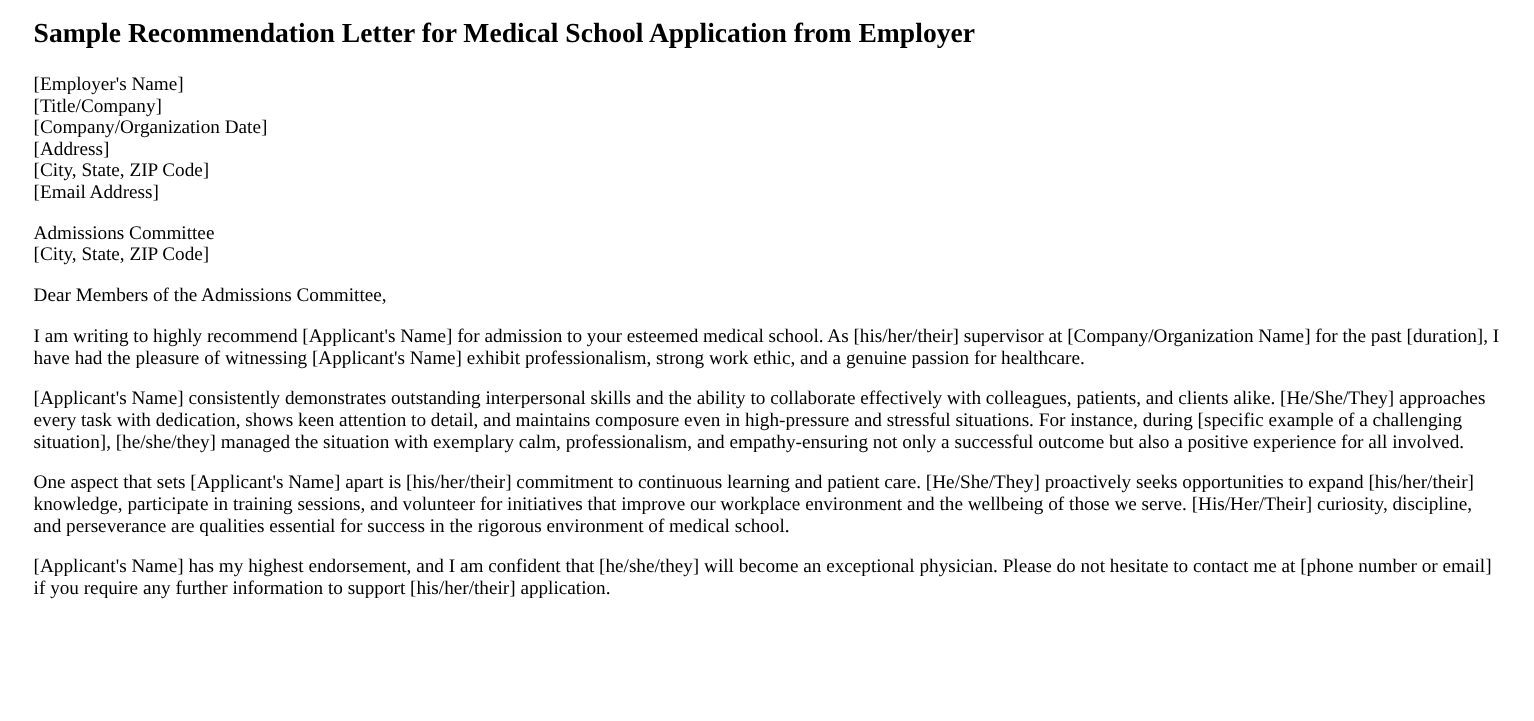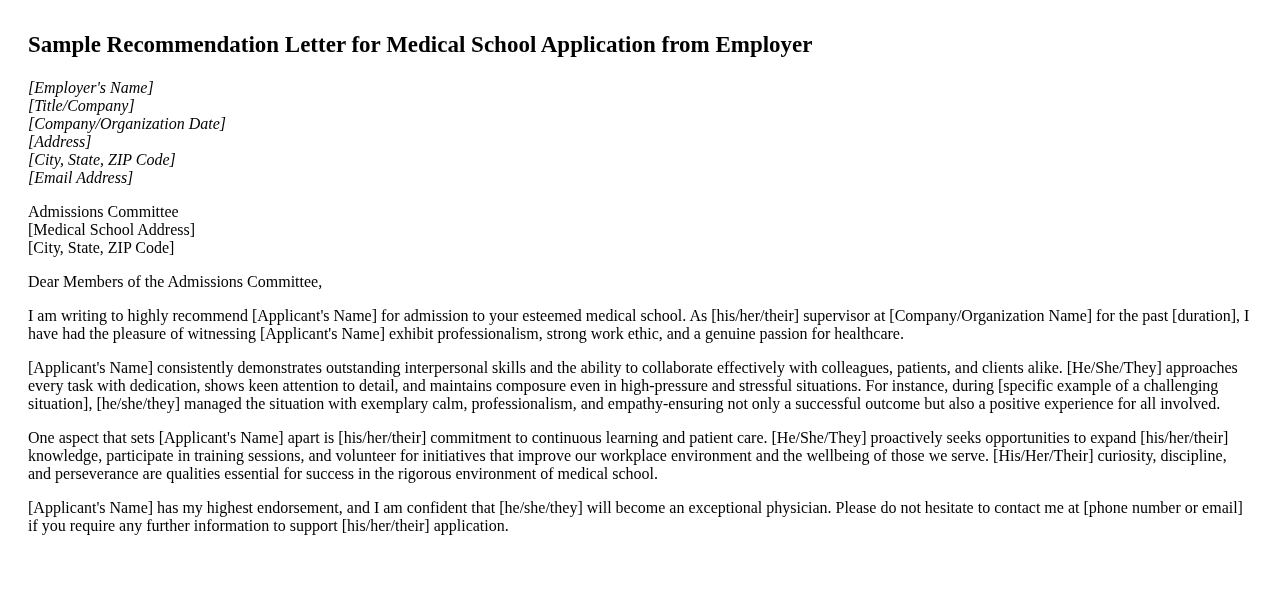--- a/index.html
+++ b/index.html
@@ -12,37 +12,36 @@
     font-size: 16px;
     line-height: 18px;
     color: #000000;
     width: 1278px;
     height: 601px;
     overflow: hidden;
   }
   .page {
     box-sizing: border-box;
     width: 1278px;
-    padding: 32px 28px 0 28px;
+    padding: 15px 28px 0 28px;
   }
   .letter-body {
     max-width: 1222px;
   }
   h1.letter-title {
     font-size: 23px;
     font-weight: bold;
     line-height: 26px;
     margin: 0 0 21px 0;
   }
   p.block {
     margin: 16px 0;
   }
   p.block:first-of-type {
     margin-top: 0;
-    font-style: italic;
   }
   .line {
     display: block;
   }
 </style>
 </head>
 <body>
 
 <div class="page">
   <h1 class="letter-title">Sample Recommendation Letter for Medical School Application from Employer</h1>
@@ -53,21 +52,20 @@
       <span class="line">[Employer's Name]</span>
       <span class="line">[Title/Company]</span>
       <span class="line">[Company/Organization Date]</span>
       <span class="line">[Address]</span>
       <span class="line">[City, State, ZIP Code]</span>
       <span class="line">[Email Address]</span>
     </p>
 
     <p class="block">
       <span class="line">Admissions Committee</span>
-      <span class="line">[Medical School Address]</span>
       <span class="line">[City, State, ZIP Code]</span>
     </p>
 
     <p class="block">Dear Members of the Admissions Committee,</p>
 
     <p class="block">I am writing to highly recommend [Applicant's Name] for admission to your esteemed medical school. As [his/her/their] supervisor at [Company/Organization Name] for the past [duration], I have had the pleasure of witnessing [Applicant's Name] exhibit professionalism, strong work ethic, and a genuine passion for healthcare.</p>
     <p class="block">[Applicant's Name] consistently demonstrates outstanding interpersonal skills and the ability to collaborate effectively with colleagues, patients, and clients alike. [He/She/They] approaches every task with dedication, shows keen attention to detail, and maintains composure even in high-pressure and stressful situations. For instance, during [specific example of a challenging situation], [he/she/they] managed the situation with exemplary calm, professionalism, and empathy-ensuring not only a successful outcome but also a positive experience for all involved.</p>
     <p class="block">One aspect that sets [Applicant's Name] apart is [his/her/their] commitment to continuous learning and patient care. [He/She/They] proactively seeks opportunities to expand [his/her/their] knowledge, participate in training sessions, and volunteer for initiatives that improve our workplace environment and the wellbeing of those we serve. [His/Her/Their] curiosity, discipline, and perseverance are qualities essential for success in the rigorous environment of medical school.</p>
     <p class="block">[Applicant's Name] has my highest endorsement, and I am confident that [he/she/they] will become an exceptional physician. Please do not hesitate to contact me at [phone number or email] if you require any further information to support [his/her/their] application.</p>
 

